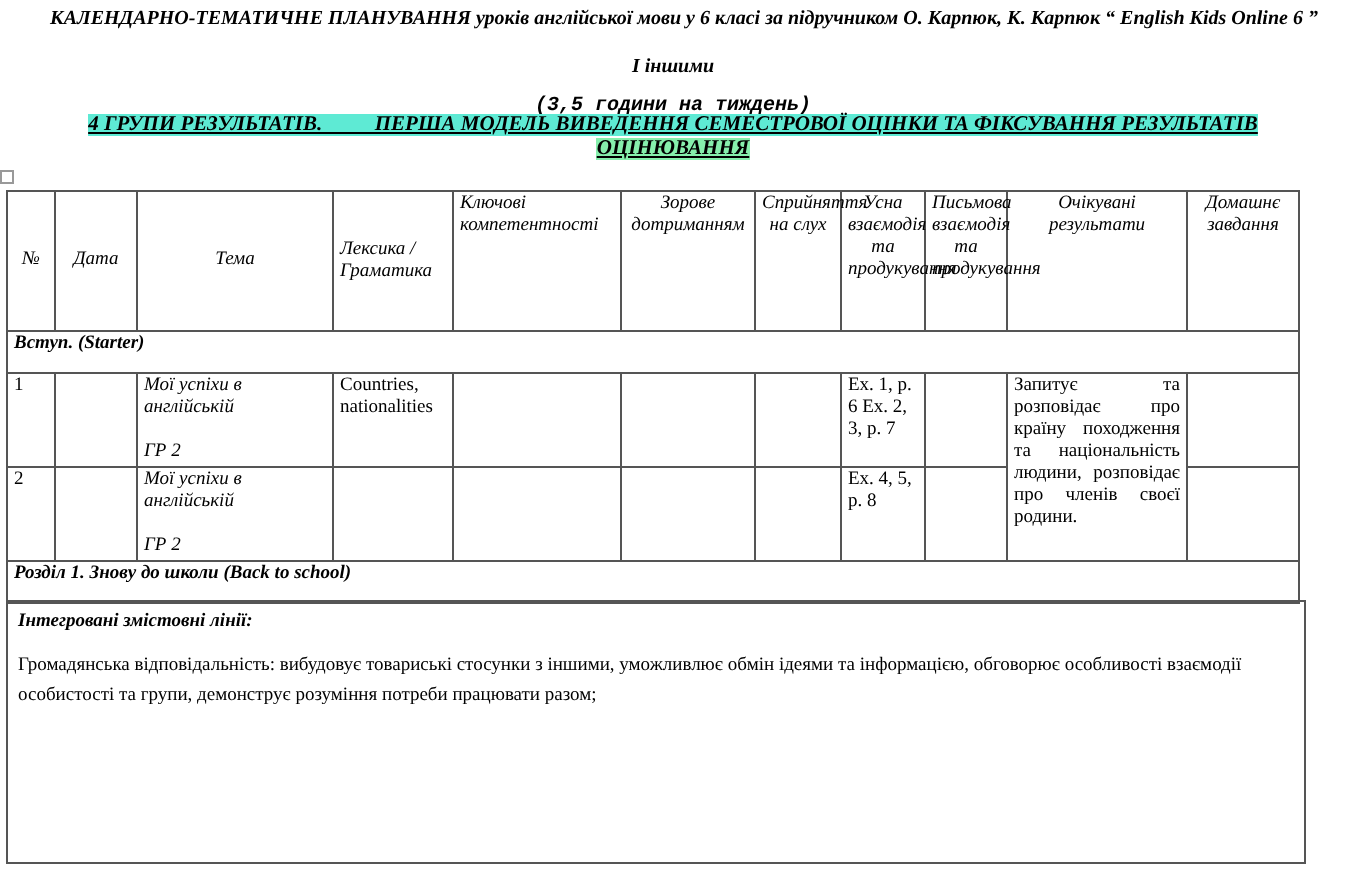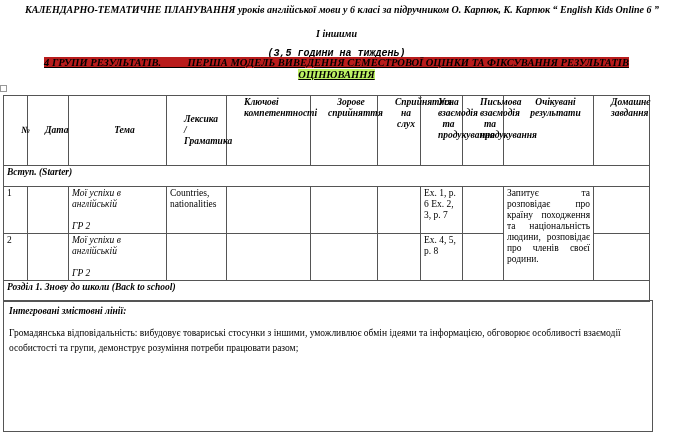--- a/index.html
+++ b/index.html
@@ -12,41 +12,41 @@
   .t3 { top:48px;font-family:Liberation Mono, monospace; }
   .hl { position:absolute; top:57px; left:0; width:673px; text-align:center;
         font-weight:bold; font-style:italic; font-size:10.5px; line-height:12px; text-decoration:underline; }
   .hl span { background:#ffff00; }
   .handle { position:absolute; left:0; top:85px; width:5px; height:5px;
             border:1px solid #999; background:#fff; }
   table.plan { position:absolute; left:3px; top:95px; border-collapse:collapse;
                width:646px; table-layout:fixed; }
   table.plan td, table.plan th { border:1px solid #555; vertical-align:top;
                padding:1px 3px; font-size:9.5px; line-height:11px; }
-  table.plan th { font-weight:bold; font-style:italic; text-align:center;padding-left:17px; }
+  table.plan th { font-weight:normal; font-style:italic; text-align:center; }
   .hdr { height:70px; }
   .sec td { height:18px; text-align:left; font-weight:bold; font-style:italic; vertical-align:middle; }
   .topic { font-weight:normal; font-style:italic; }
   .row1 td { height:44px; }
   .row2 td { height:42px; }
   .justify { text-align:justify; }
   .integ { position:absolute; left:3px; top:300px; width:638px; height:124px;
            border:1px solid #555; padding:3px 5px; font-size:9.5px; line-height:15px; }
   .integ p { margin:0 0 7px 0; }
   .integ .ih { font-weight:bold; font-style:italic; margin-bottom:7px; }
 </style>
 </head>
 <body>
 
 <div class="title t1">КАЛЕНДАРНО-ТЕМАТИЧНЕ  ПЛАНУВАННЯ уроків англійської мови у 6 класі за підручником О. Карпюк, К. Карпюк “ English Kids Online 6 ”</div>
 <div class="title t2">І іншими</div>
 <div class="title t3">(3,5 години на тиждень)</div>
 <div class="hl">
-  <span style="white-space: pre; background: #b91c1c;">4 ГРУПИ РЕЗУЛЬТАТІВ.          ПЕРША МОДЕЛЬ ВИВЕДЕННЯ СЕМЕСТРОВОЇ ОЦІНКИ ТА ФІКСУВАННЯ РЕЗУЛЬТАТІВ</span><br>
-  <span style="background: #bef264; margin-top: 42px;">ОЦІНЮВАННЯ</span>
+  <span style="white-space: pre; background: #5eead4;">4 ГРУПИ РЕЗУЛЬТАТІВ.          ПЕРША МОДЕЛЬ ВИВЕДЕННЯ СЕМЕСТРОВОЇ ОЦІНКИ ТА ФІКСУВАННЯ РЕЗУЛЬТАТІВ</span><br>
+  <span style="background: #86efac; margin-top: 42px;">ОЦІНЮВАННЯ</span>
 </div>
 
 <div class="handle"></div>
 
 <table class="plan">
   <colgroup>
     <col style="width:24px">
       <col style="width:41px">
       <col style="width:98px">
       <col style="width:60px">
@@ -58,21 +58,21 @@
       <col style="width:90px">
       <col style="width:56px">
   </colgroup>
   <tbody>
       <tr class="hdr">
     <th style="vertical-align:middle">№</th>
     <th style="vertical-align:middle">Дата</th>
     <th style="vertical-align:middle">Тема</th>
     <th style="vertical-align:middle;text-align:left">Лексика / Граматика</th>
     <th style="text-align:left">Ключові компетентності</th>
-    <th>Зорове сприйняття</th>
+    <th>Зорове дотриманням</th>
     <th>Сприйняття на слух</th>
     <th>Усна взаємодія та продукування</th>
     <th>Письмова взаємодія та продукування</th>
     <th>Очікувані результати</th>
     <th>Домашнє завдання</th>
   </tr>
   <tr class="sec">
     <td colspan="11">Вступ. (Starter)</td>
   </tr>
   <tr class="row1">

